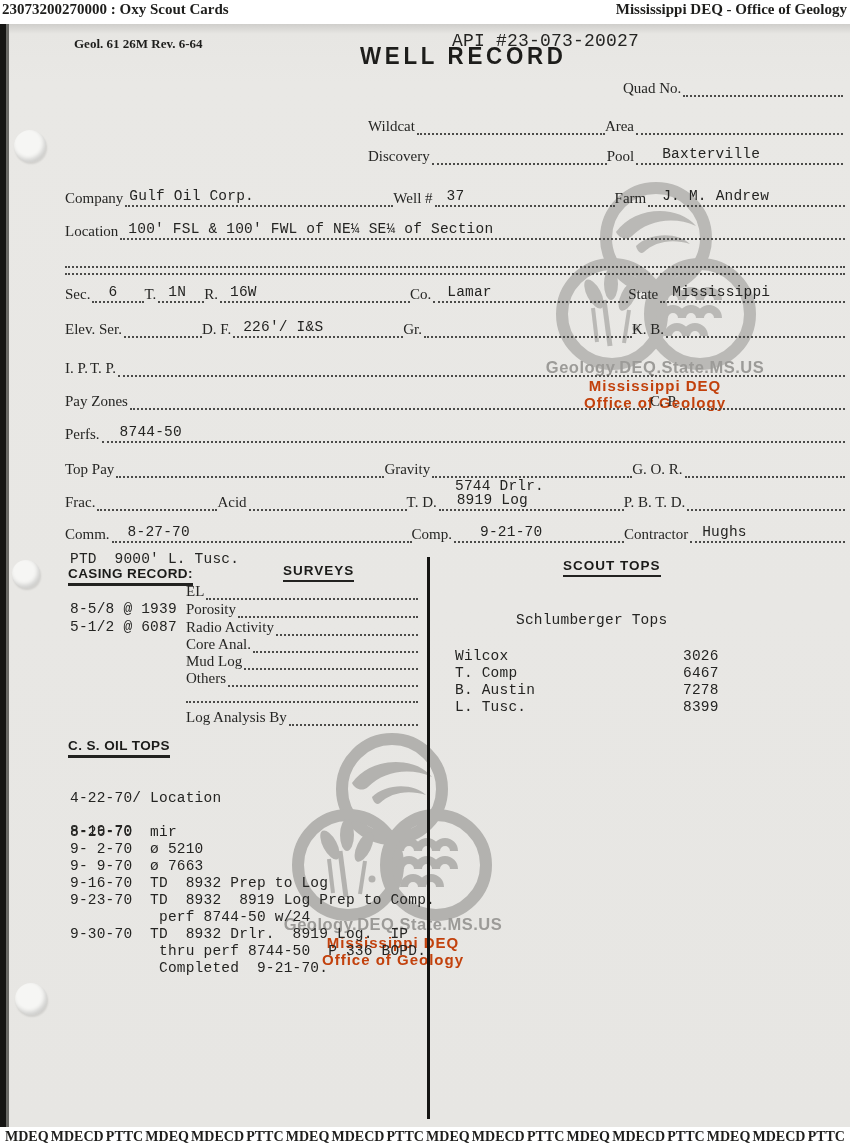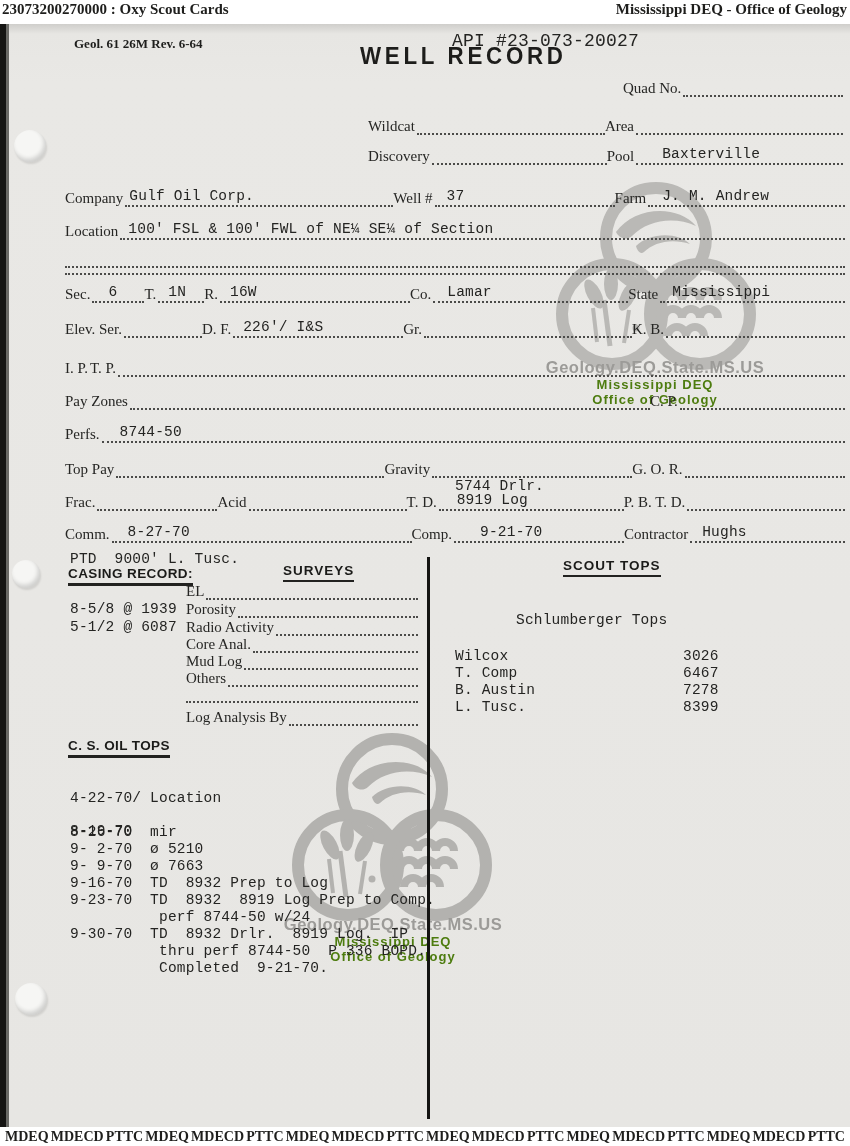--- a/index.html
+++ b/index.html
@@ -21,21 +21,21 @@
   .leftedge { position:absolute; left:0; top:24px; width:9px; height:1103px;
               background:linear-gradient(90deg,#151513 0 6px,#6a6a66 6px 9px); z-index:4; }
   .hole { position:absolute; border-radius:50%; background:#f6f6f4;
           box-shadow:inset -2px -3px 4px rgba(0,0,0,.16), 1px 2px 2px rgba(0,0,0,.10); z-index:4; }
 
   
   .wm { position:absolute; z-index:1; }
   .wmtext { position:absolute; z-index:1; width:230px; text-align:center;
             font-family:"Liberation Sans", sans-serif; font-weight:bold; color:#9c9b98; }
   .wmtext .l1 { font-size:16.5px; letter-spacing:.5px; }
-  .wmtext .l2, .wmtext .l3 { font-size:13px; color:#4d7c0f; letter-spacing:1px; }
+  .wmtext .l2, .wmtext .l3 { font-size:15px; color:#c2410c; letter-spacing:1px; }
 
   
   .frow { position:absolute; display:flex; align-items:flex-end; height:22px; z-index:2; }
   .lbl { font-size:15px; color:#262624; white-space:nowrap; padding-right:2px; line-height:17px; }
   .fill { position:relative; border-bottom:2px dotted #4b4b49; height:100%; }
   .flex1 { flex:1; }
   .typed { position:absolute; bottom:1px; font-family:"Liberation Mono","DejaVu Sans Mono",monospace;
            font-size:14.5px; color:#242422; white-space:pre; letter-spacing:.2px; }
   .dotline { position:absolute; border-bottom:2px dotted #4b4b49; z-index:2; }
   .mono { font-family:"Liberation Mono","DejaVu Sans Mono",monospace; font-size:14.5px;

